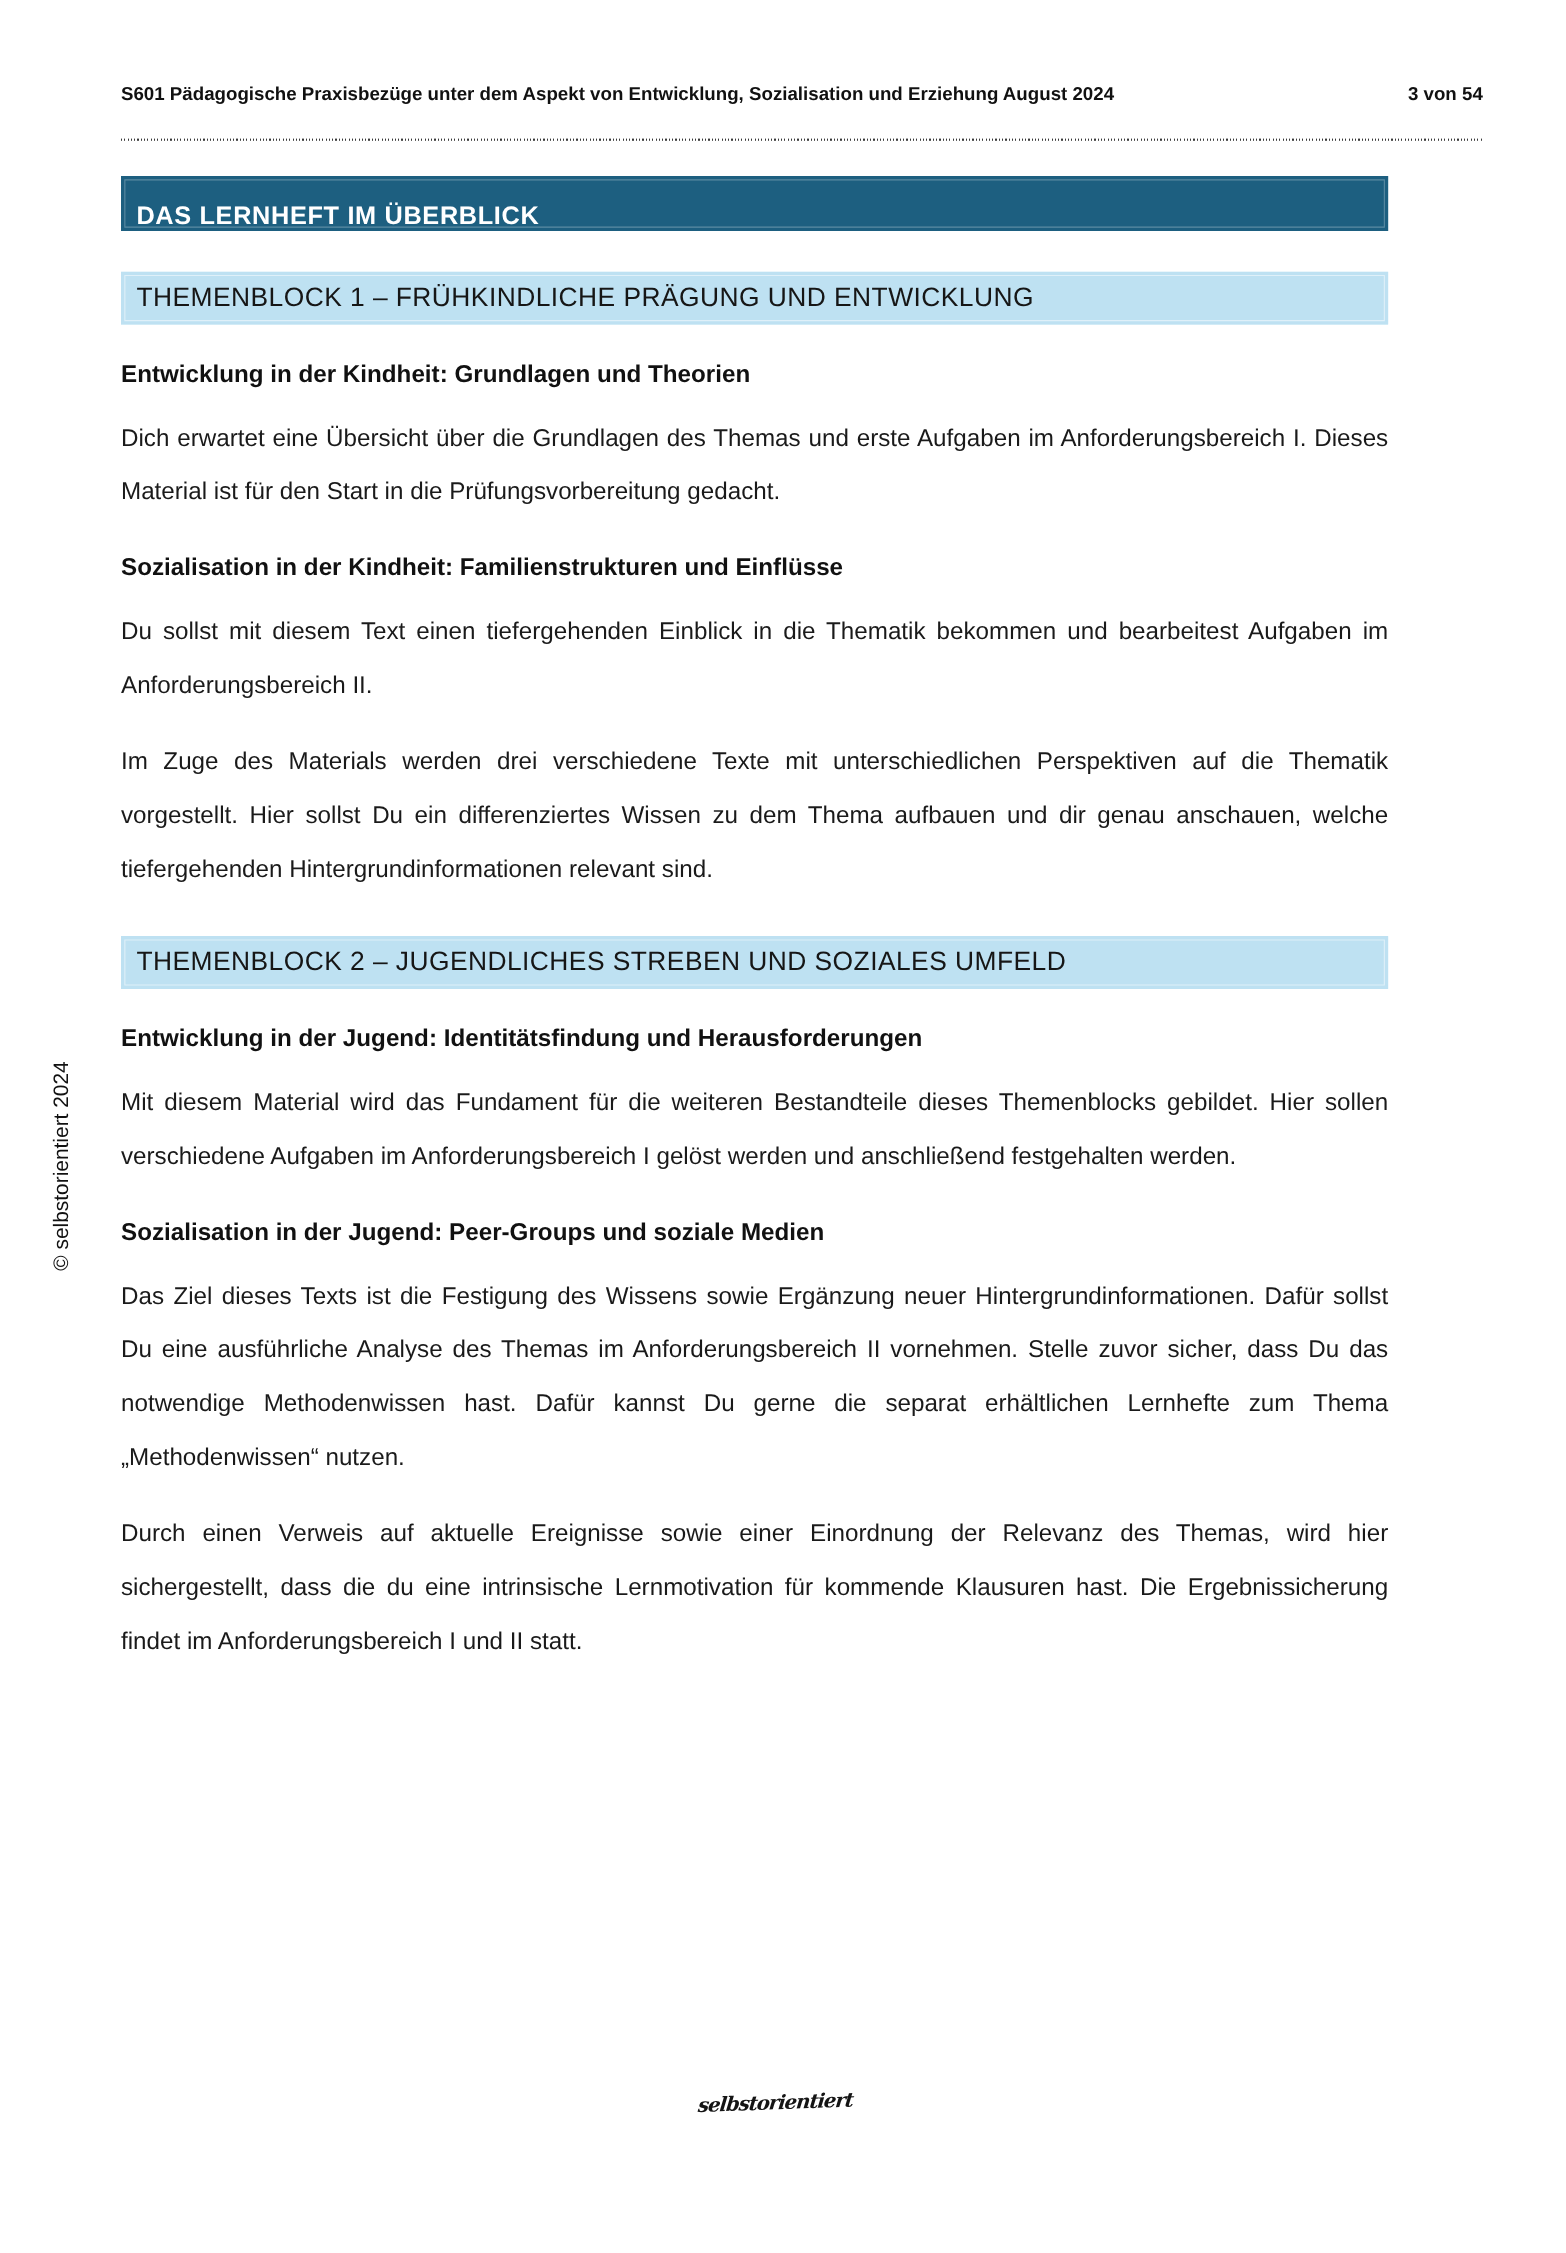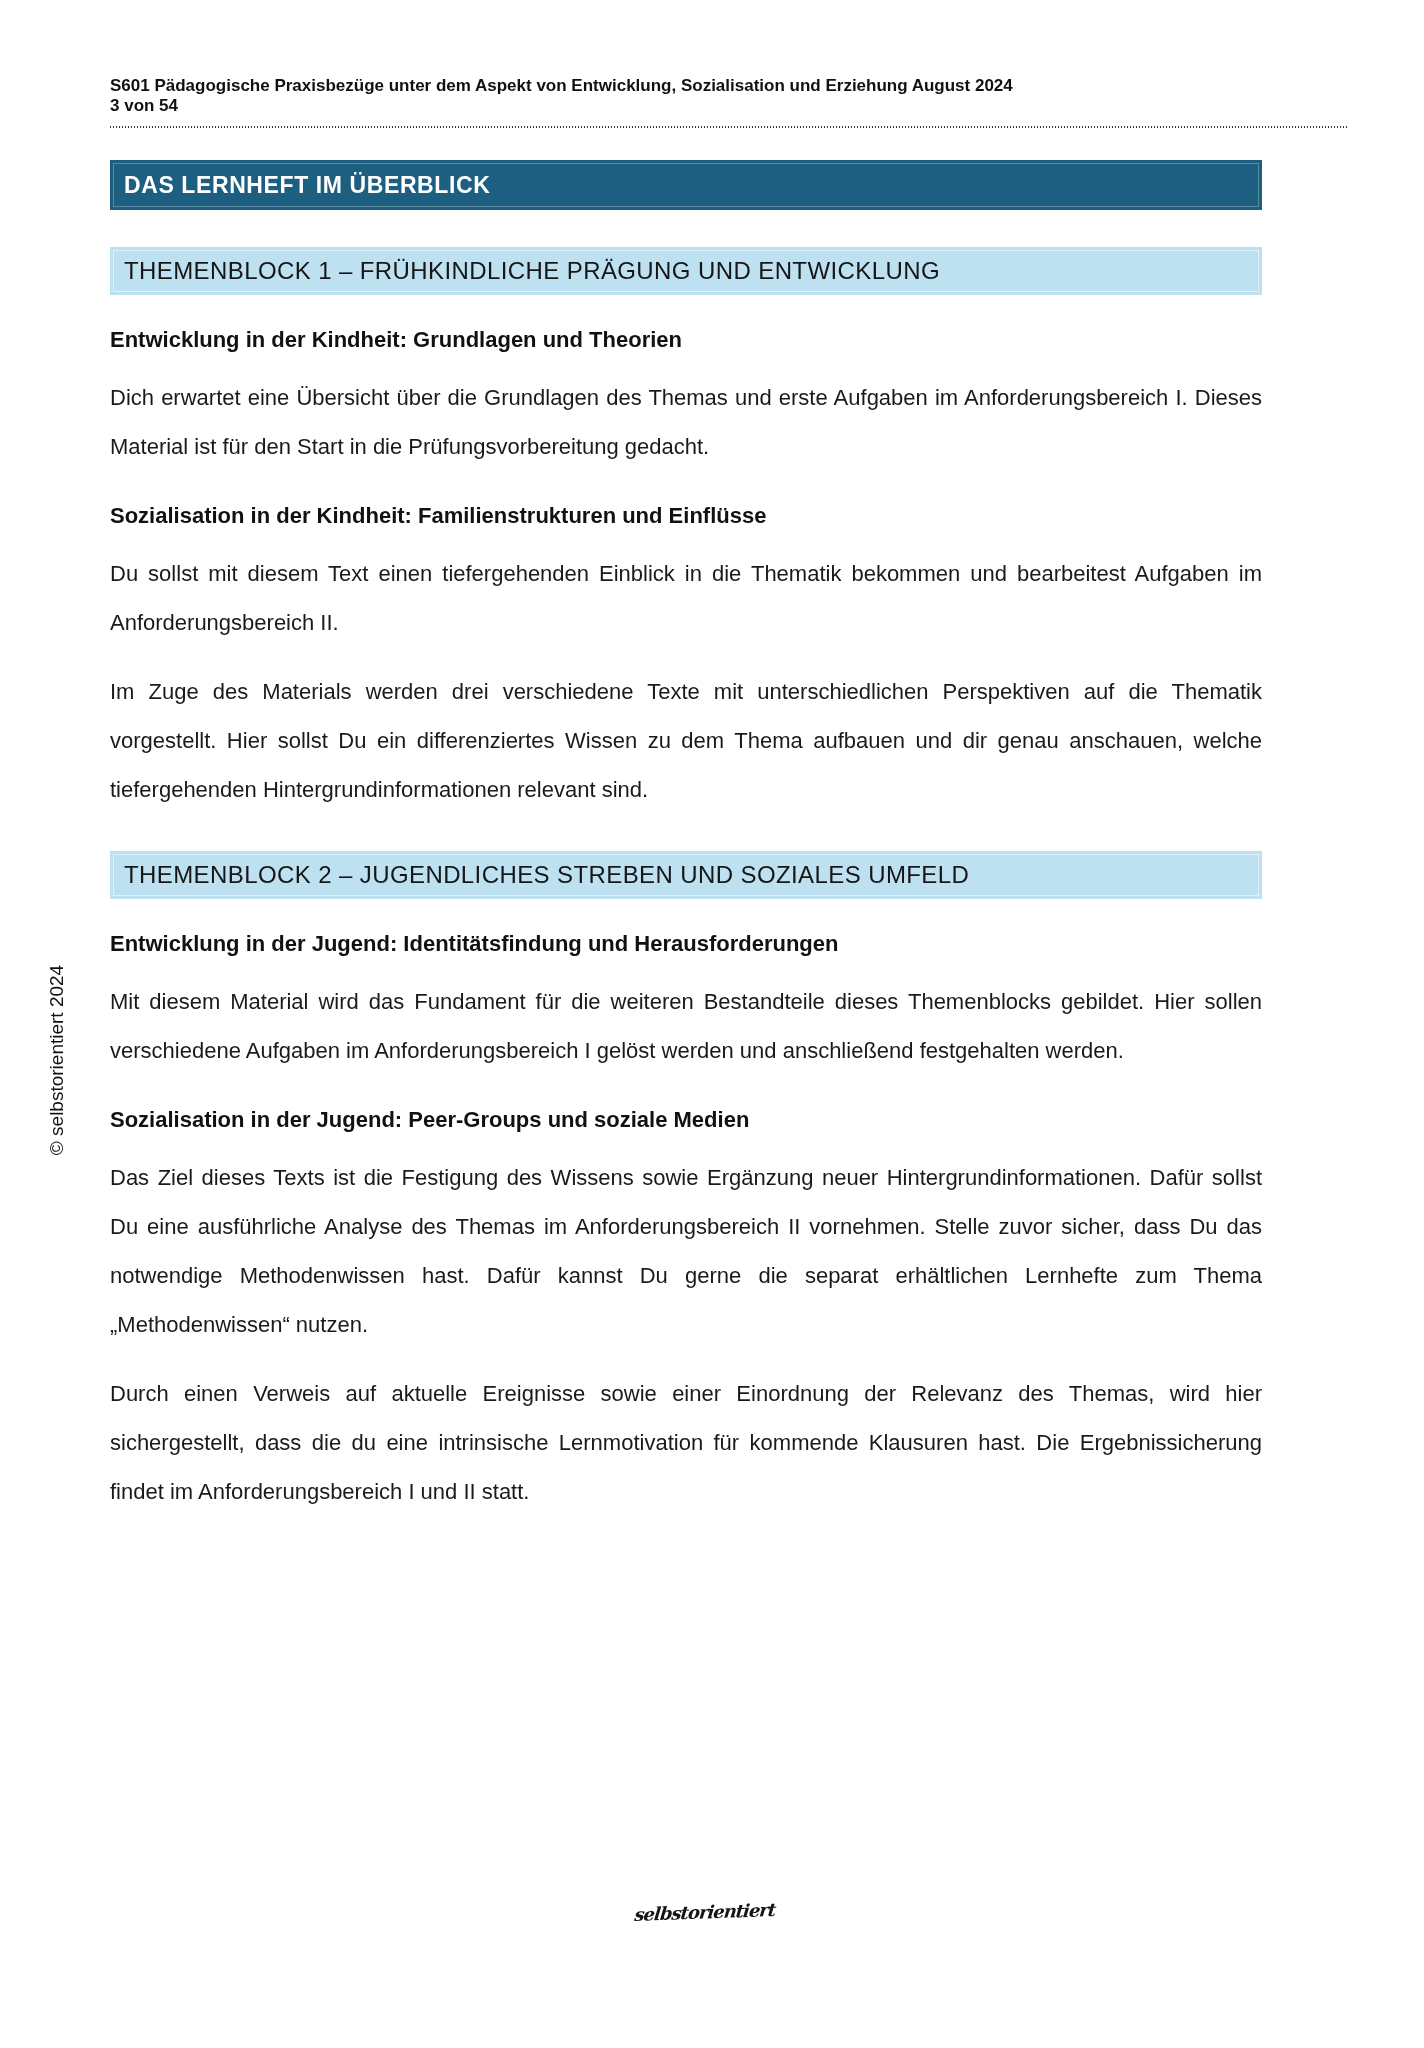--- a/index.html
+++ b/index.html
@@ -7,34 +7,34 @@
     width:1424px;height:2048px;position:relative;
     font-family:"Liberation Sans", sans-serif;
     color:#1a1a1a;overflow:hidden;
   }
   .page{position:absolute;inset:0;background:#ffffff;}
 
   
   .page-header{
     position:absolute;left:110px;top:76px;width:1238px;
     display:flex;justify-content:space-between;align-items:baseline;
-    font-size:17px;font-weight:bold;color:#111;flex-direction:column;
+    font-size:17px;font-weight:bold;color:#111;
   }
   .header-divider{
     position:absolute;left:110px;top:126px;width:1238px;height:2px;
     background-image:repeating-linear-gradient(90deg,#3a3a3a 0 1px,transparent 1px 3px);
   }
 
   
   .content{position:absolute;left:110px;top:160px;width:1152px;}
 
   .banner{
     height:50px;background:var(--banner-bg,#1d5f80);
     box-shadow:inset 0 0 0 3px var(--banner-bg,#1d5f80),inset 0 0 0 4px rgba(255,255,255,.28);
-    display:flex;align-items:center;padding:0 14px;box-sizing:border-box;
+    display:flex;align-items:flex-end;padding:0 14px;box-sizing:border-box;
     color:#ffffff;font-weight:bold;font-size:23px;letter-spacing:.6px;
   }
   .section-bar{
     height:48px;background:var(--section-bg,#bee1f2);
     box-shadow:inset 0 0 0 3px var(--section-bg,#bee1f2),inset 0 0 0 4px rgba(255,255,255,.5);
     display:flex;align-items:center;padding:16px 14px;box-sizing:border-box;
     font-size:24px;letter-spacing:.4px;color:#161616;margin-top:37px;
   }
   .topic-heading{
     margin:32px 0 0;font-size:22px;font-weight:bold;color:#111;

